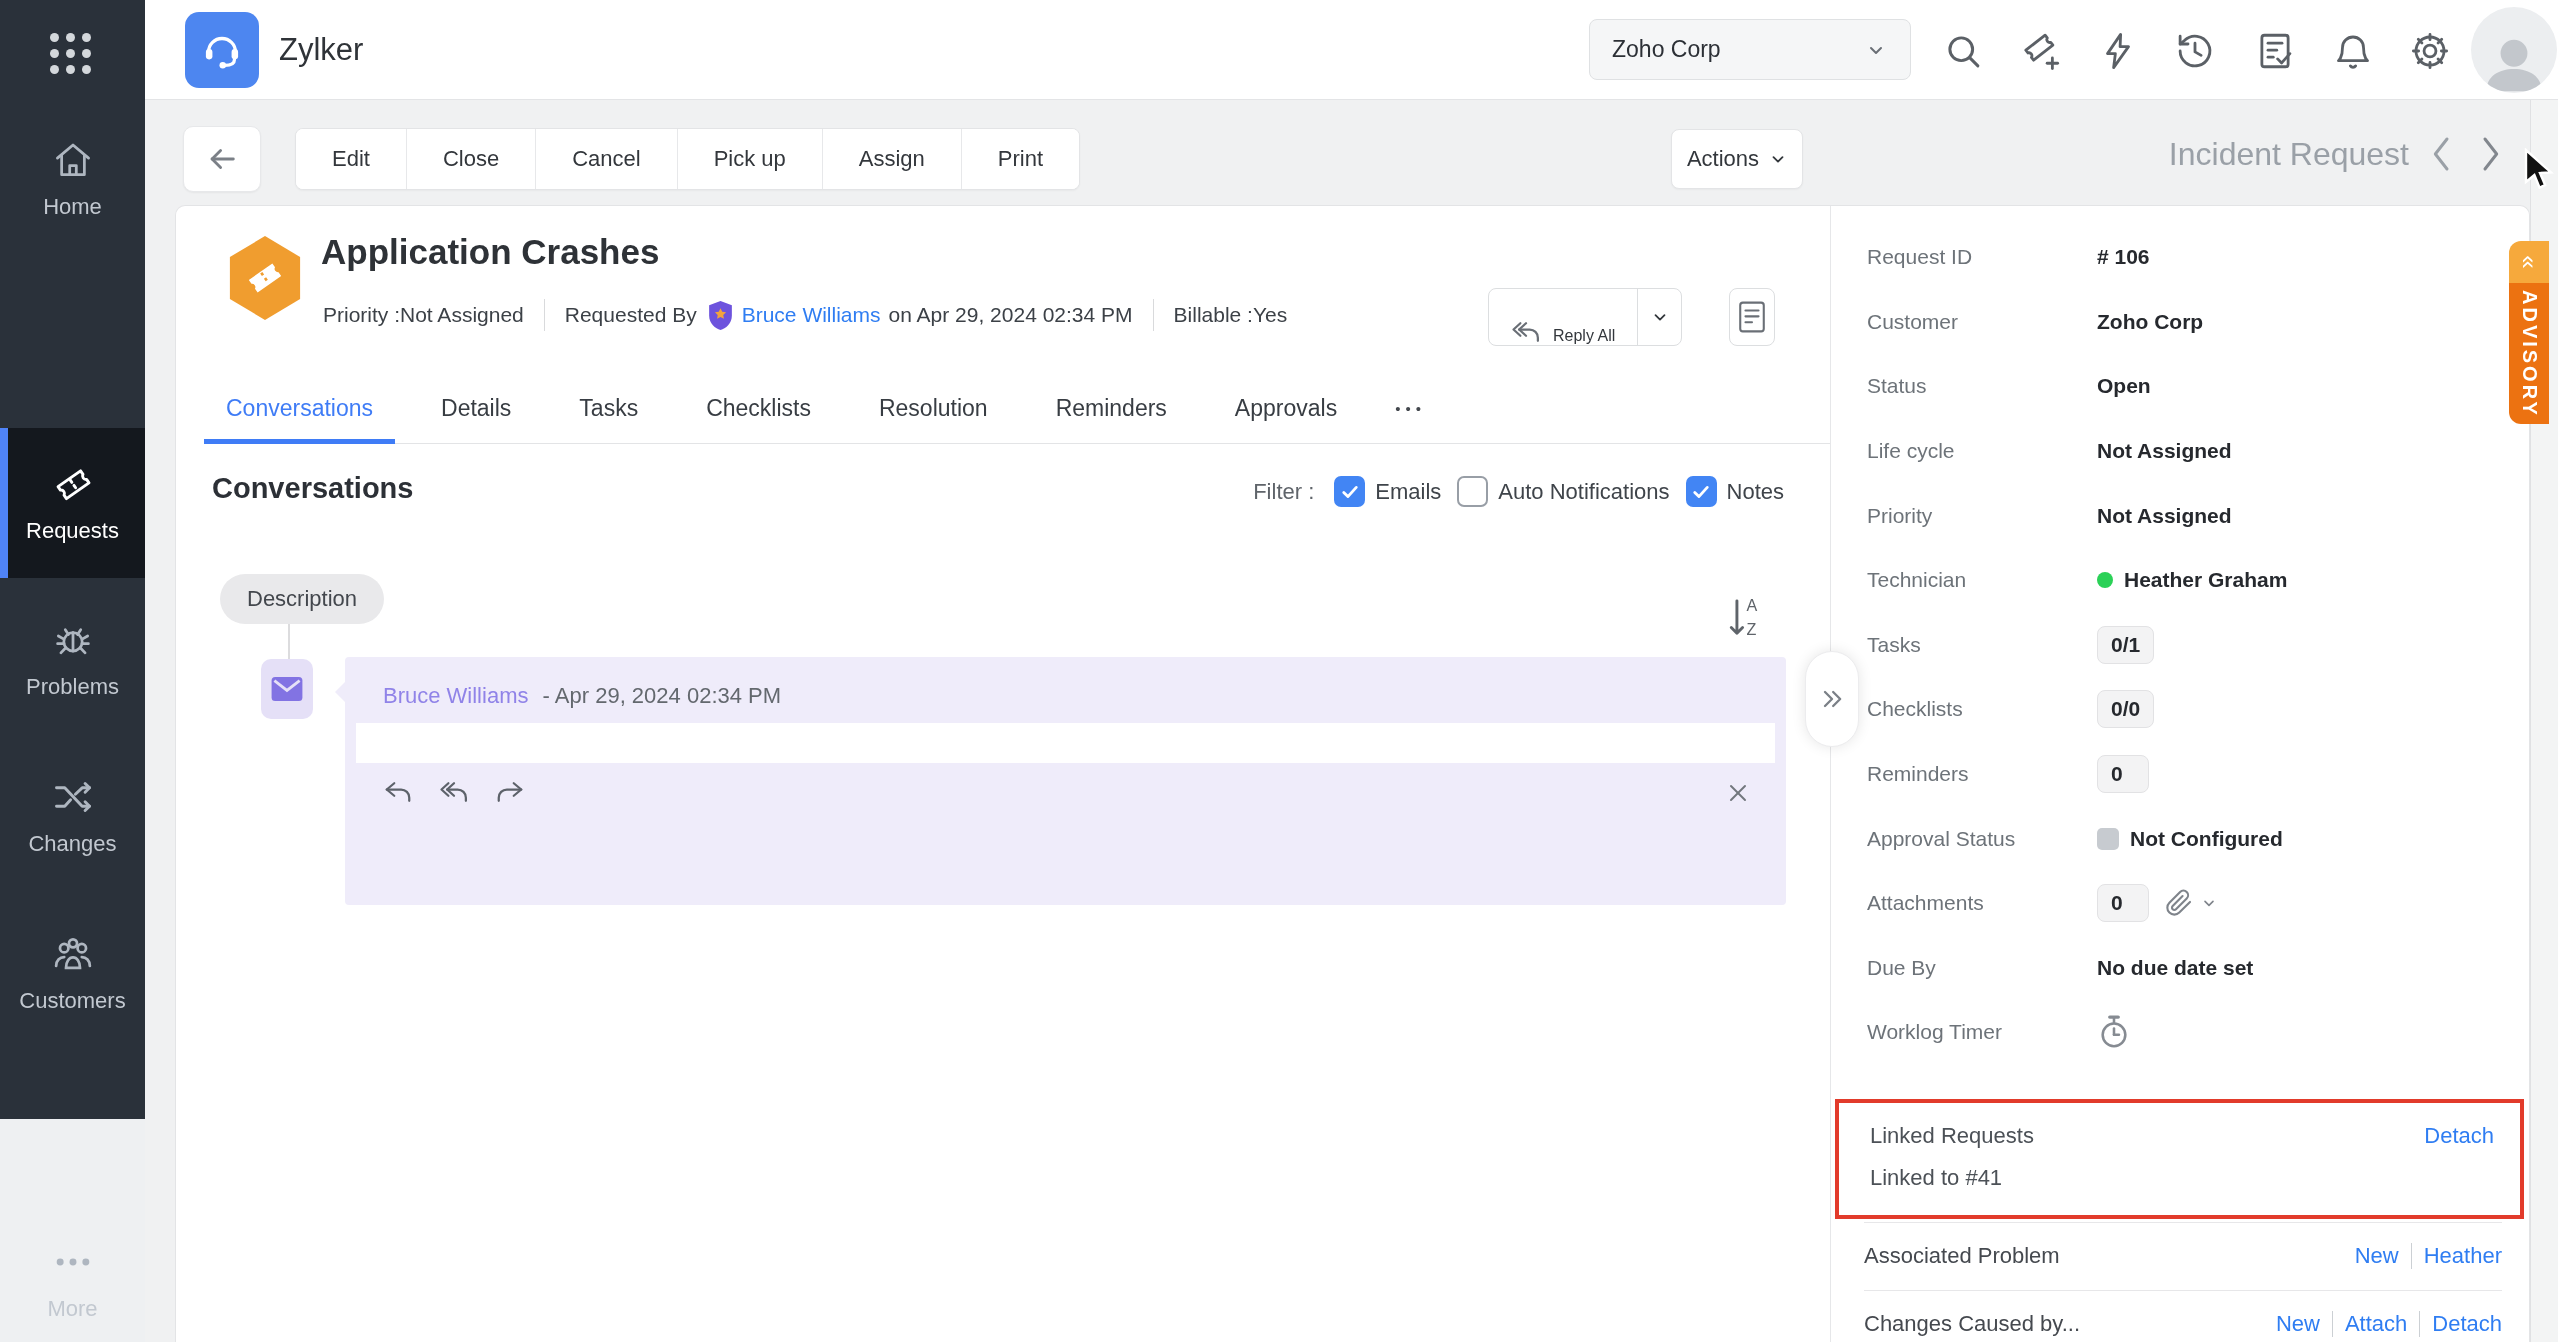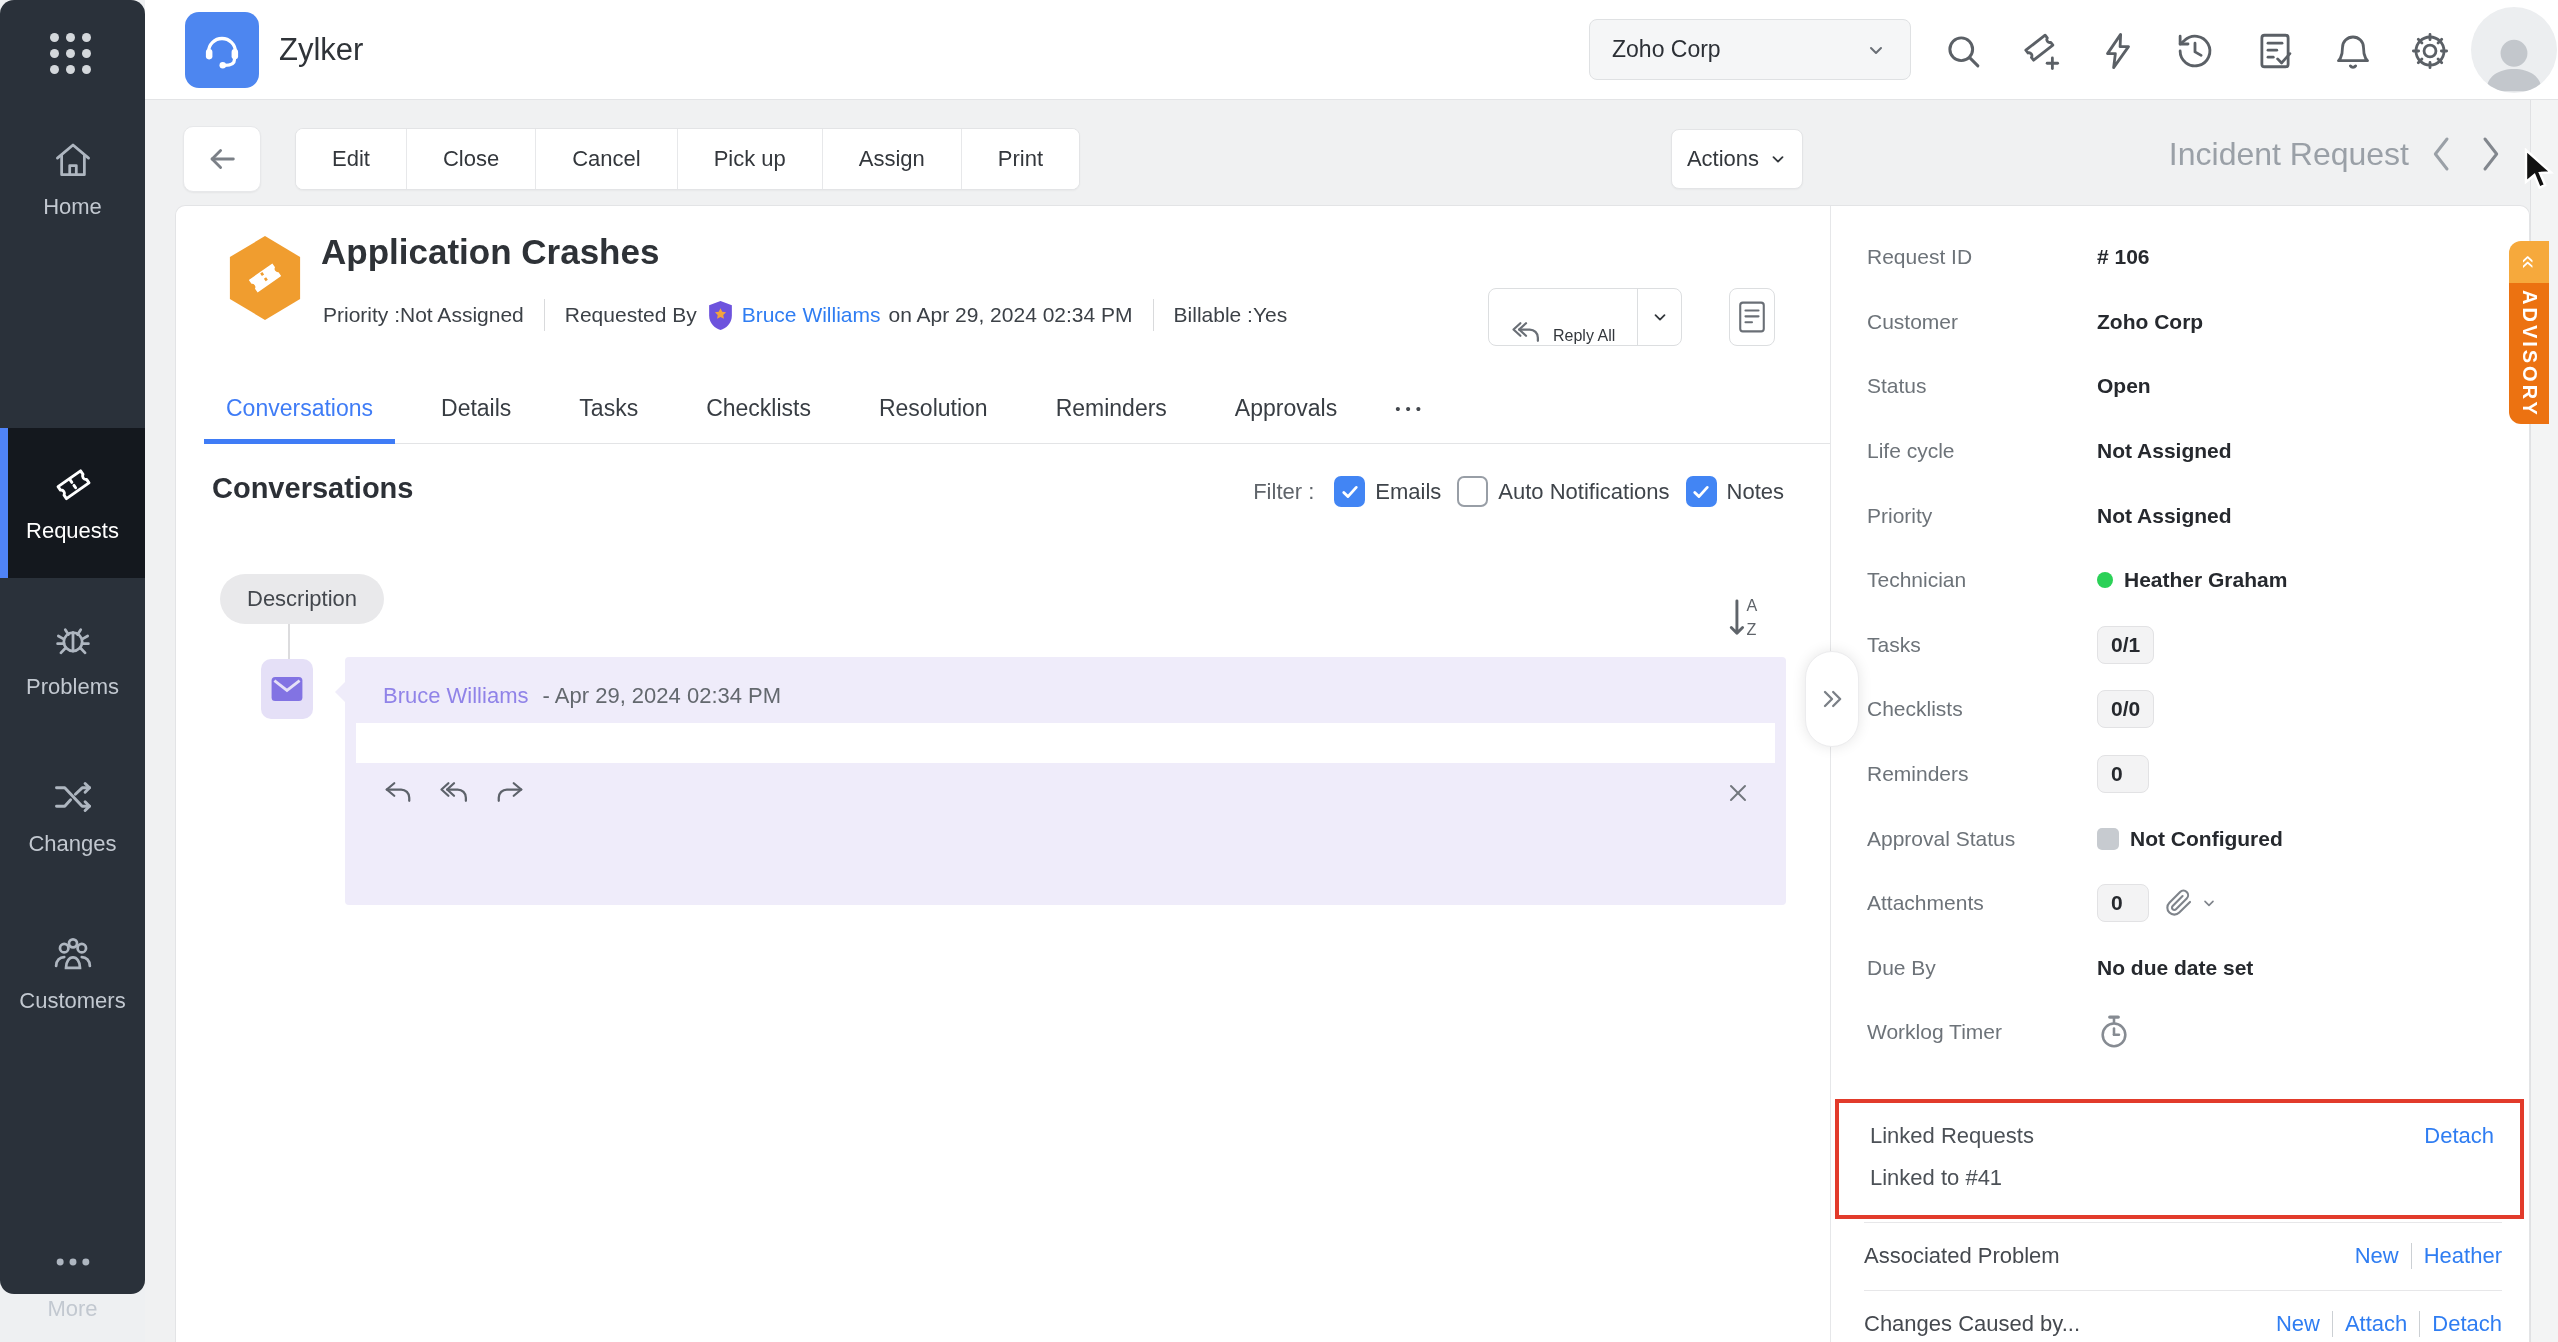--- a/index.html
+++ b/index.html
@@ -1,21 +1,21 @@
 <!DOCTYPE html>
 <html><head>
 <meta charset="utf-8">
 <style>
   * { margin:0; padding:0; box-sizing:border-box; }
   html,body { width:2558px; height:1342px; overflow:hidden; }
   body { position:relative; background:#eef0f2; font-family:"Liberation Sans", sans-serif; color:#33373c; }
   svg { display:block; }
 
   
-  .sidebar { position:absolute; left:0; top:0; width:145px; height:1294px; background:#2a313a; z-index:30;border-radius:14px; }
+  .sidebar { position:absolute; left:0; top:0; width:145px; height:1119px; background:#2a313a; z-index:30; }
   .appgrid { position:absolute; left:50px; top:33px; display:grid; grid-template-columns:repeat(3,9px); grid-gap:7px; }
   .appgrid i { width:9px; height:9px; border-radius:50%; background:#d3d7db; }
   .nav-item { position:absolute; left:0; width:145px; height:150px; display:flex; flex-direction:column; align-items:center; justify-content:center; gap:12px; color:#aeb6c0; cursor:pointer; }
   .nav-item .nav-label { font-size:22px; color:#c2c8d0; }
   .nav-item.active { background:#14181e; color:#ffffff; }
   .nav-item.active .nav-label { color:#ffffff; }
   .nav-item.active::before { content:''; position:absolute; left:0; top:0; bottom:0; width:8px; background:#4f83f7; }
 
   
   .topbar { position:absolute; left:145px; top:0; right:0; height:100px; background:#ffffff; border-bottom:1px solid #e3e4e6; z-index:20; }

